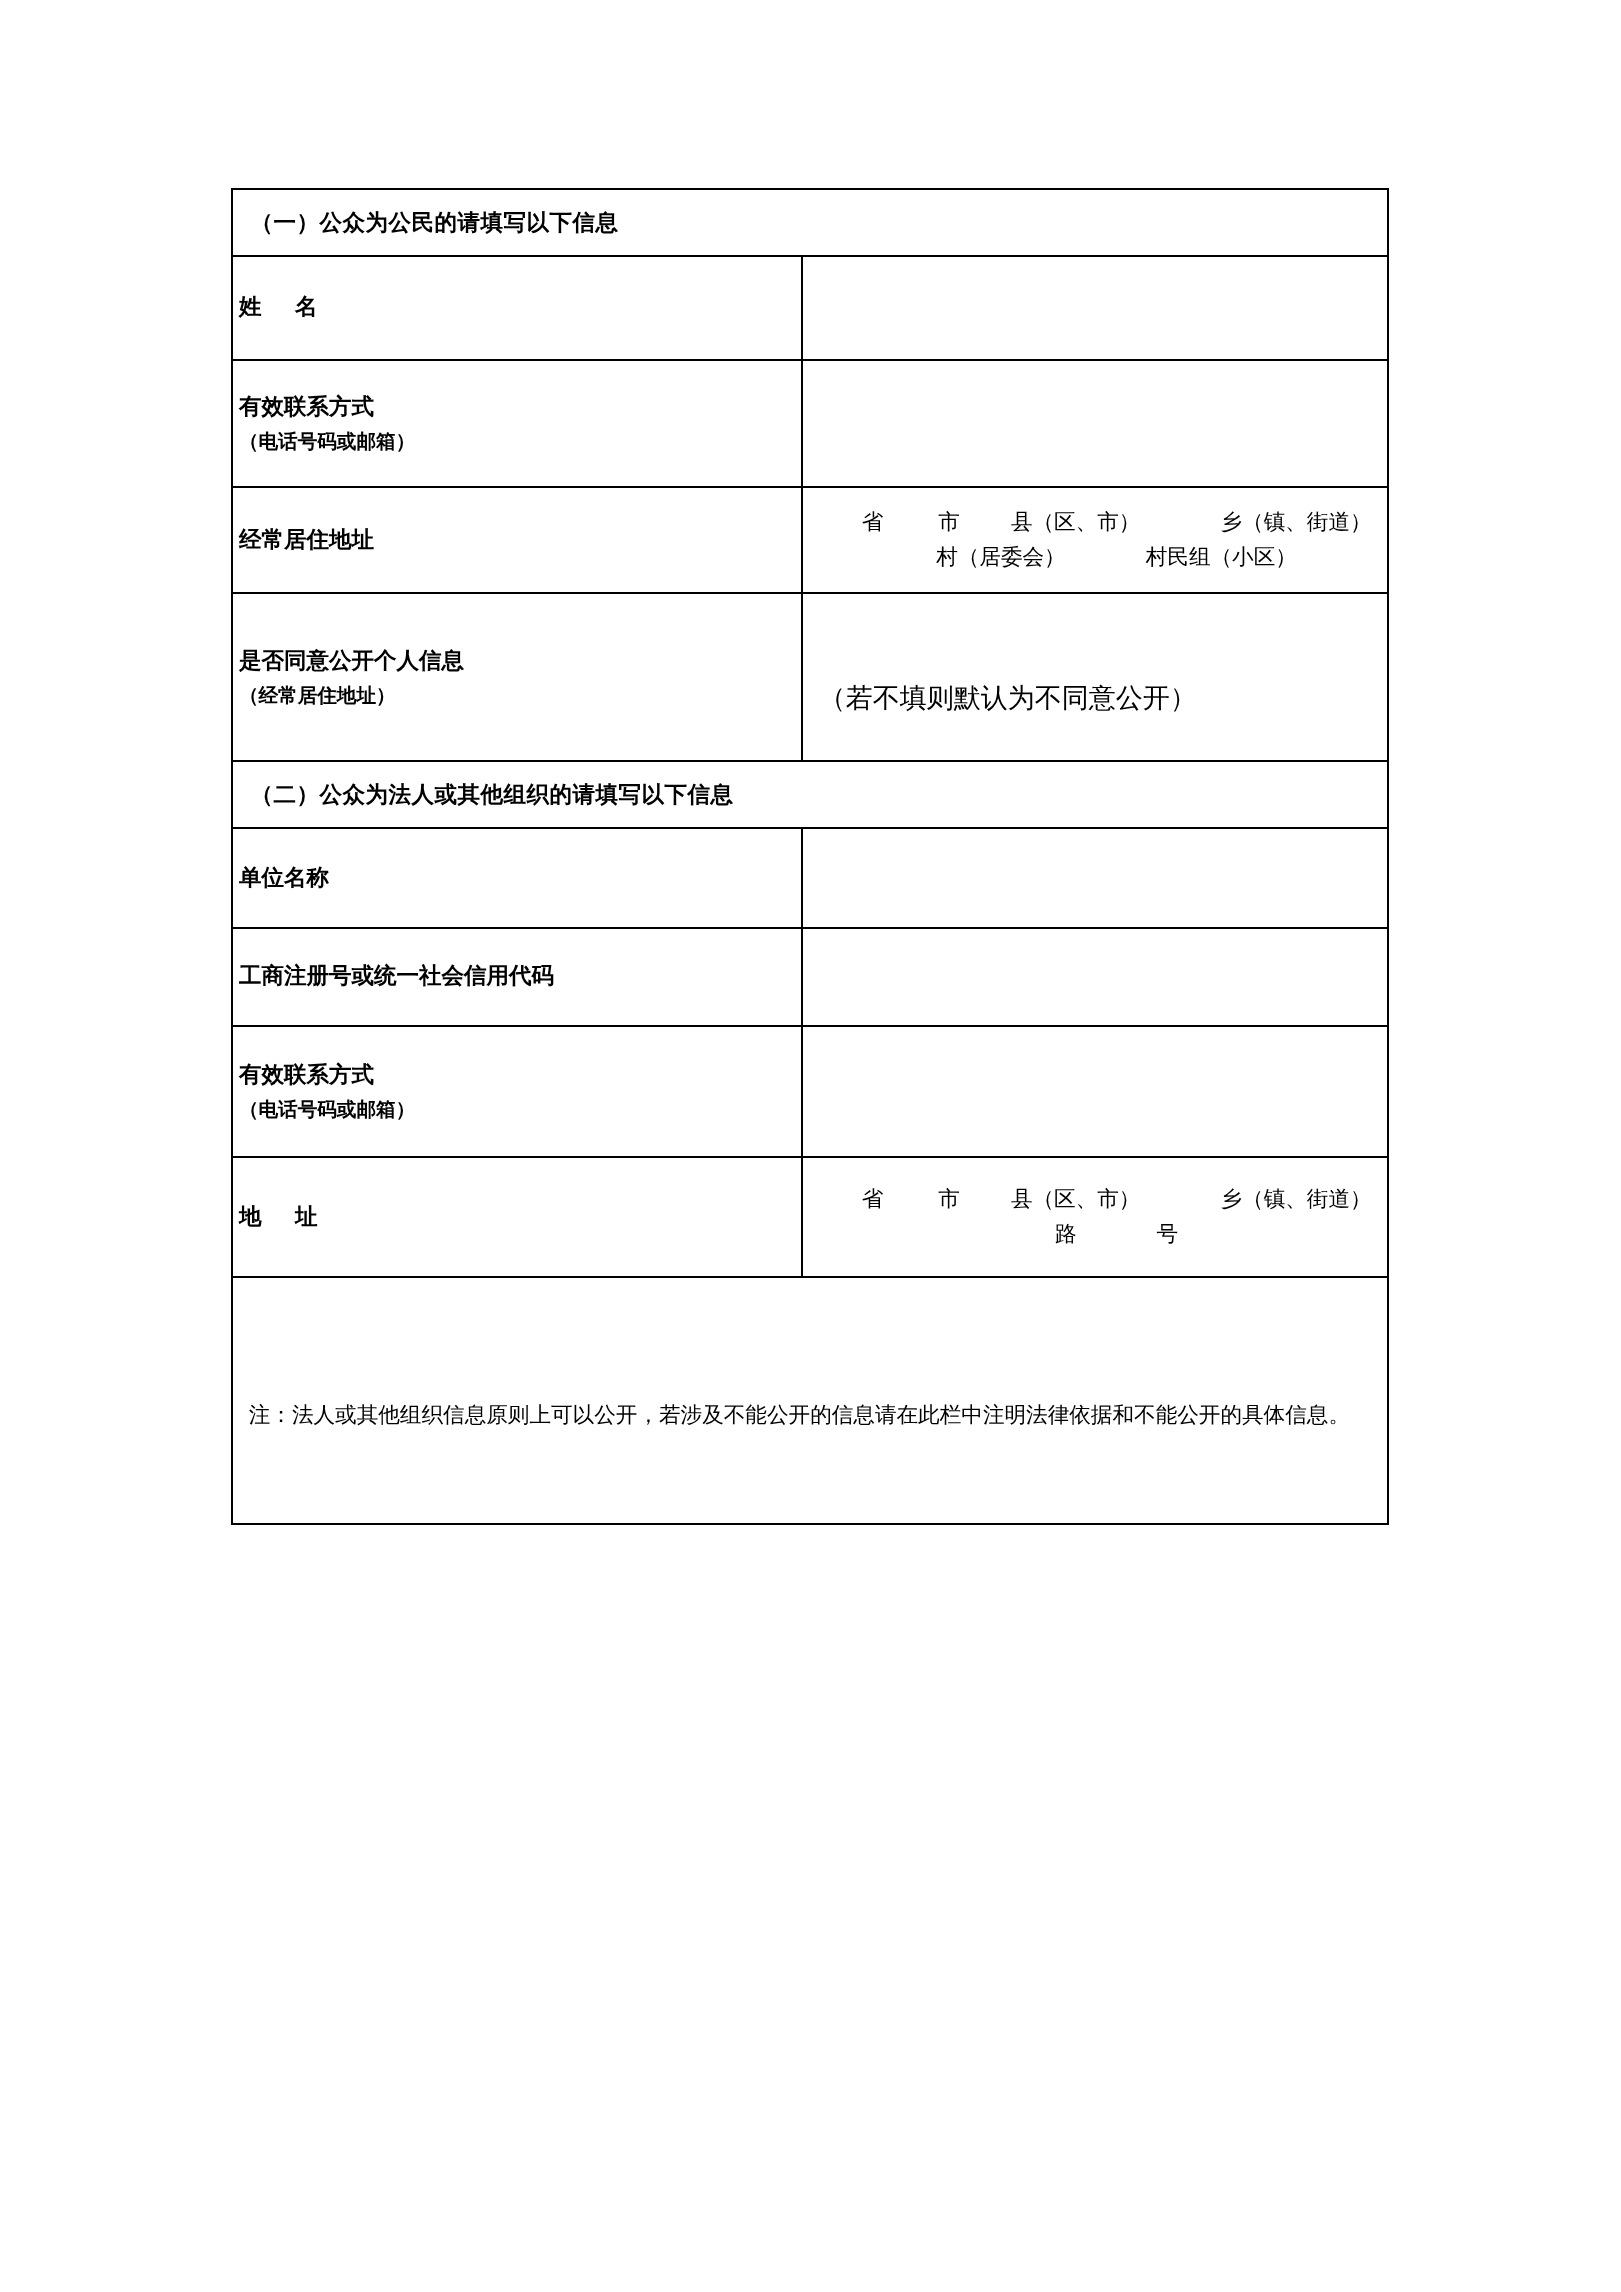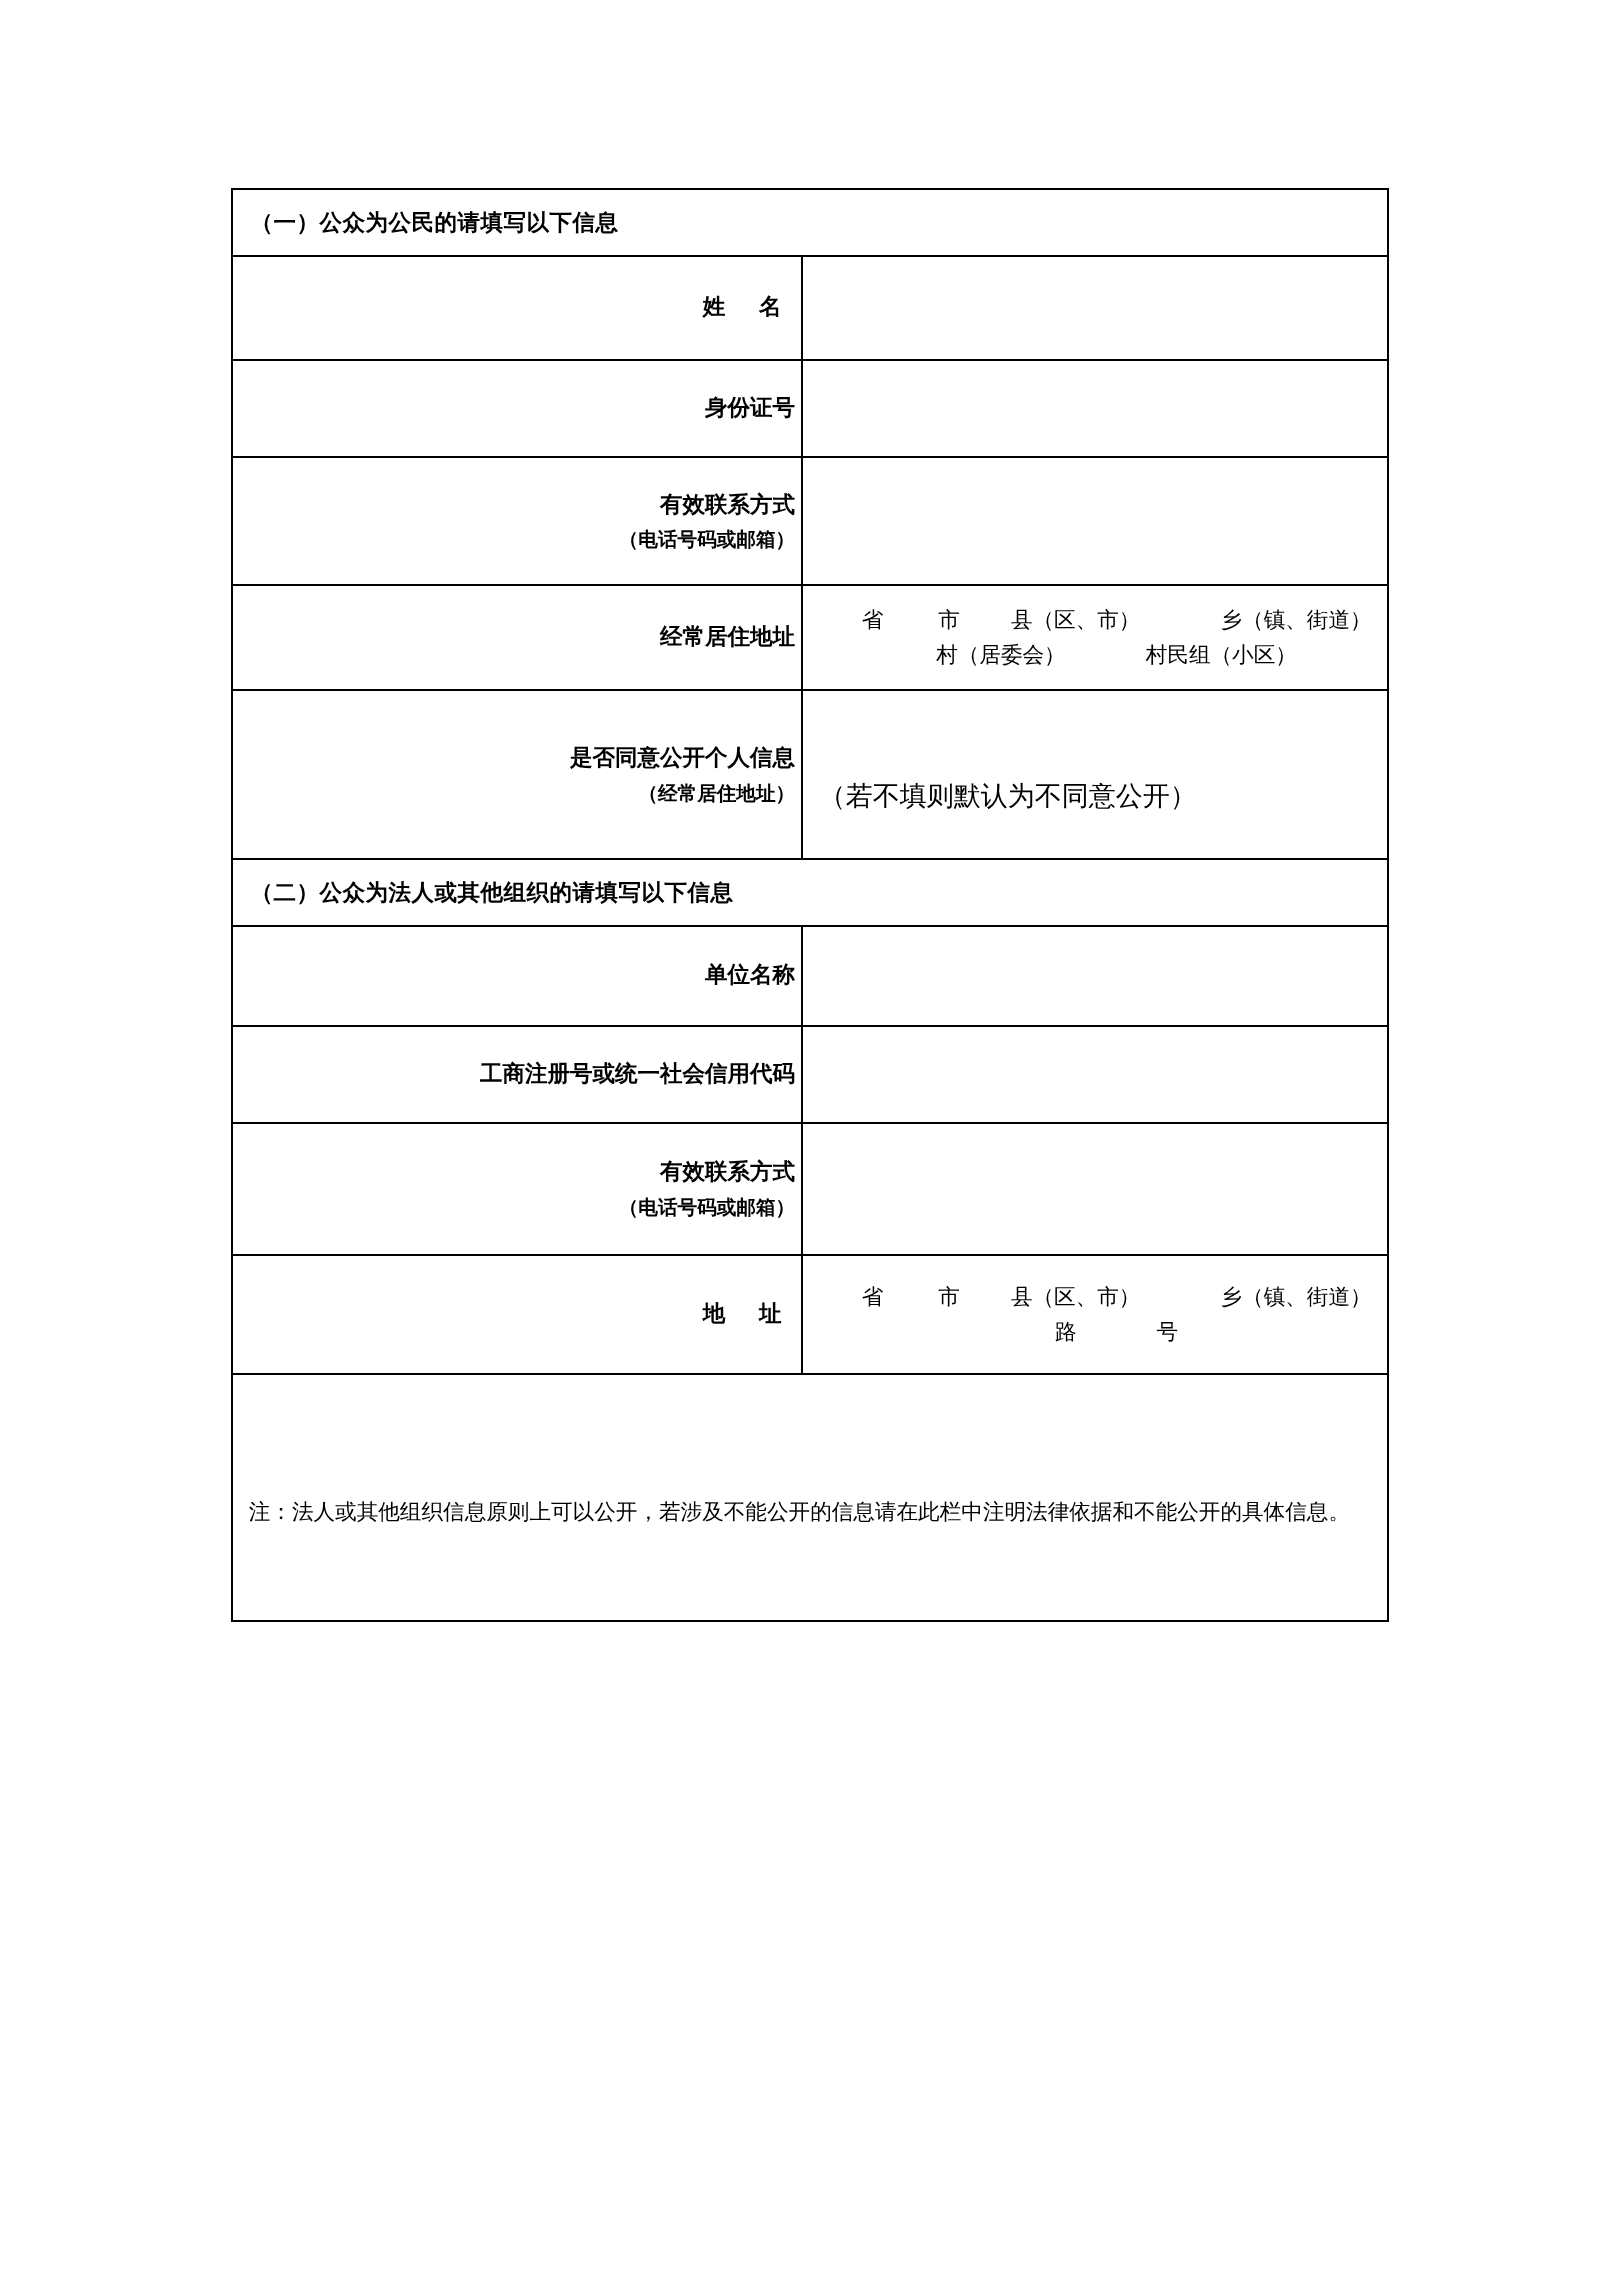--- a/index.html
+++ b/index.html
@@ -38,21 +38,21 @@
   .section-head {
     height: 65px;
     padding-left: 17.6px !important;
     font-size: 22.5px;
     font-weight: bold;
     font-family: "Liberation Sans", "DejaVu Sans", sans-serif;
     letter-spacing: 0.5px;
   }
   .lbl {
     width: 570px;
-    text-align: right;
+    text-align: left;
     font-size: 22.5px;
     font-weight: bold;
     font-family: "Liberation Sans", "DejaVu Sans", sans-serif;
     line-height: 1.45;
     padding: 9.8px 5.9px !important;
   }
   .lbl .sub {
     display: block;
     font-size: 19.6px;
     font-weight: bold;
@@ -128,26 +128,20 @@
         <td class="section-head" colspan="2">（一）公众为公民的请填写以下信息</td>
       </tr>
 
       <tr>
         <td class="lbl h-name">
           <span class="wide">姓    名</span>
         </td>
         <td class="val"></td>
       </tr>
 
-      <tr>
-        <td class="lbl h-id">
-          <span>身份证号</span>
-        </td>
-        <td class="val"></td>
-      </tr>
 
       <tr>
         <td class="lbl h-contact">
           <span>有效联系方式</span>
           <span class="sub">（电话号码或邮箱）</span>
         </td>
         <td class="val"></td>
       </tr>
 
       <tr>

